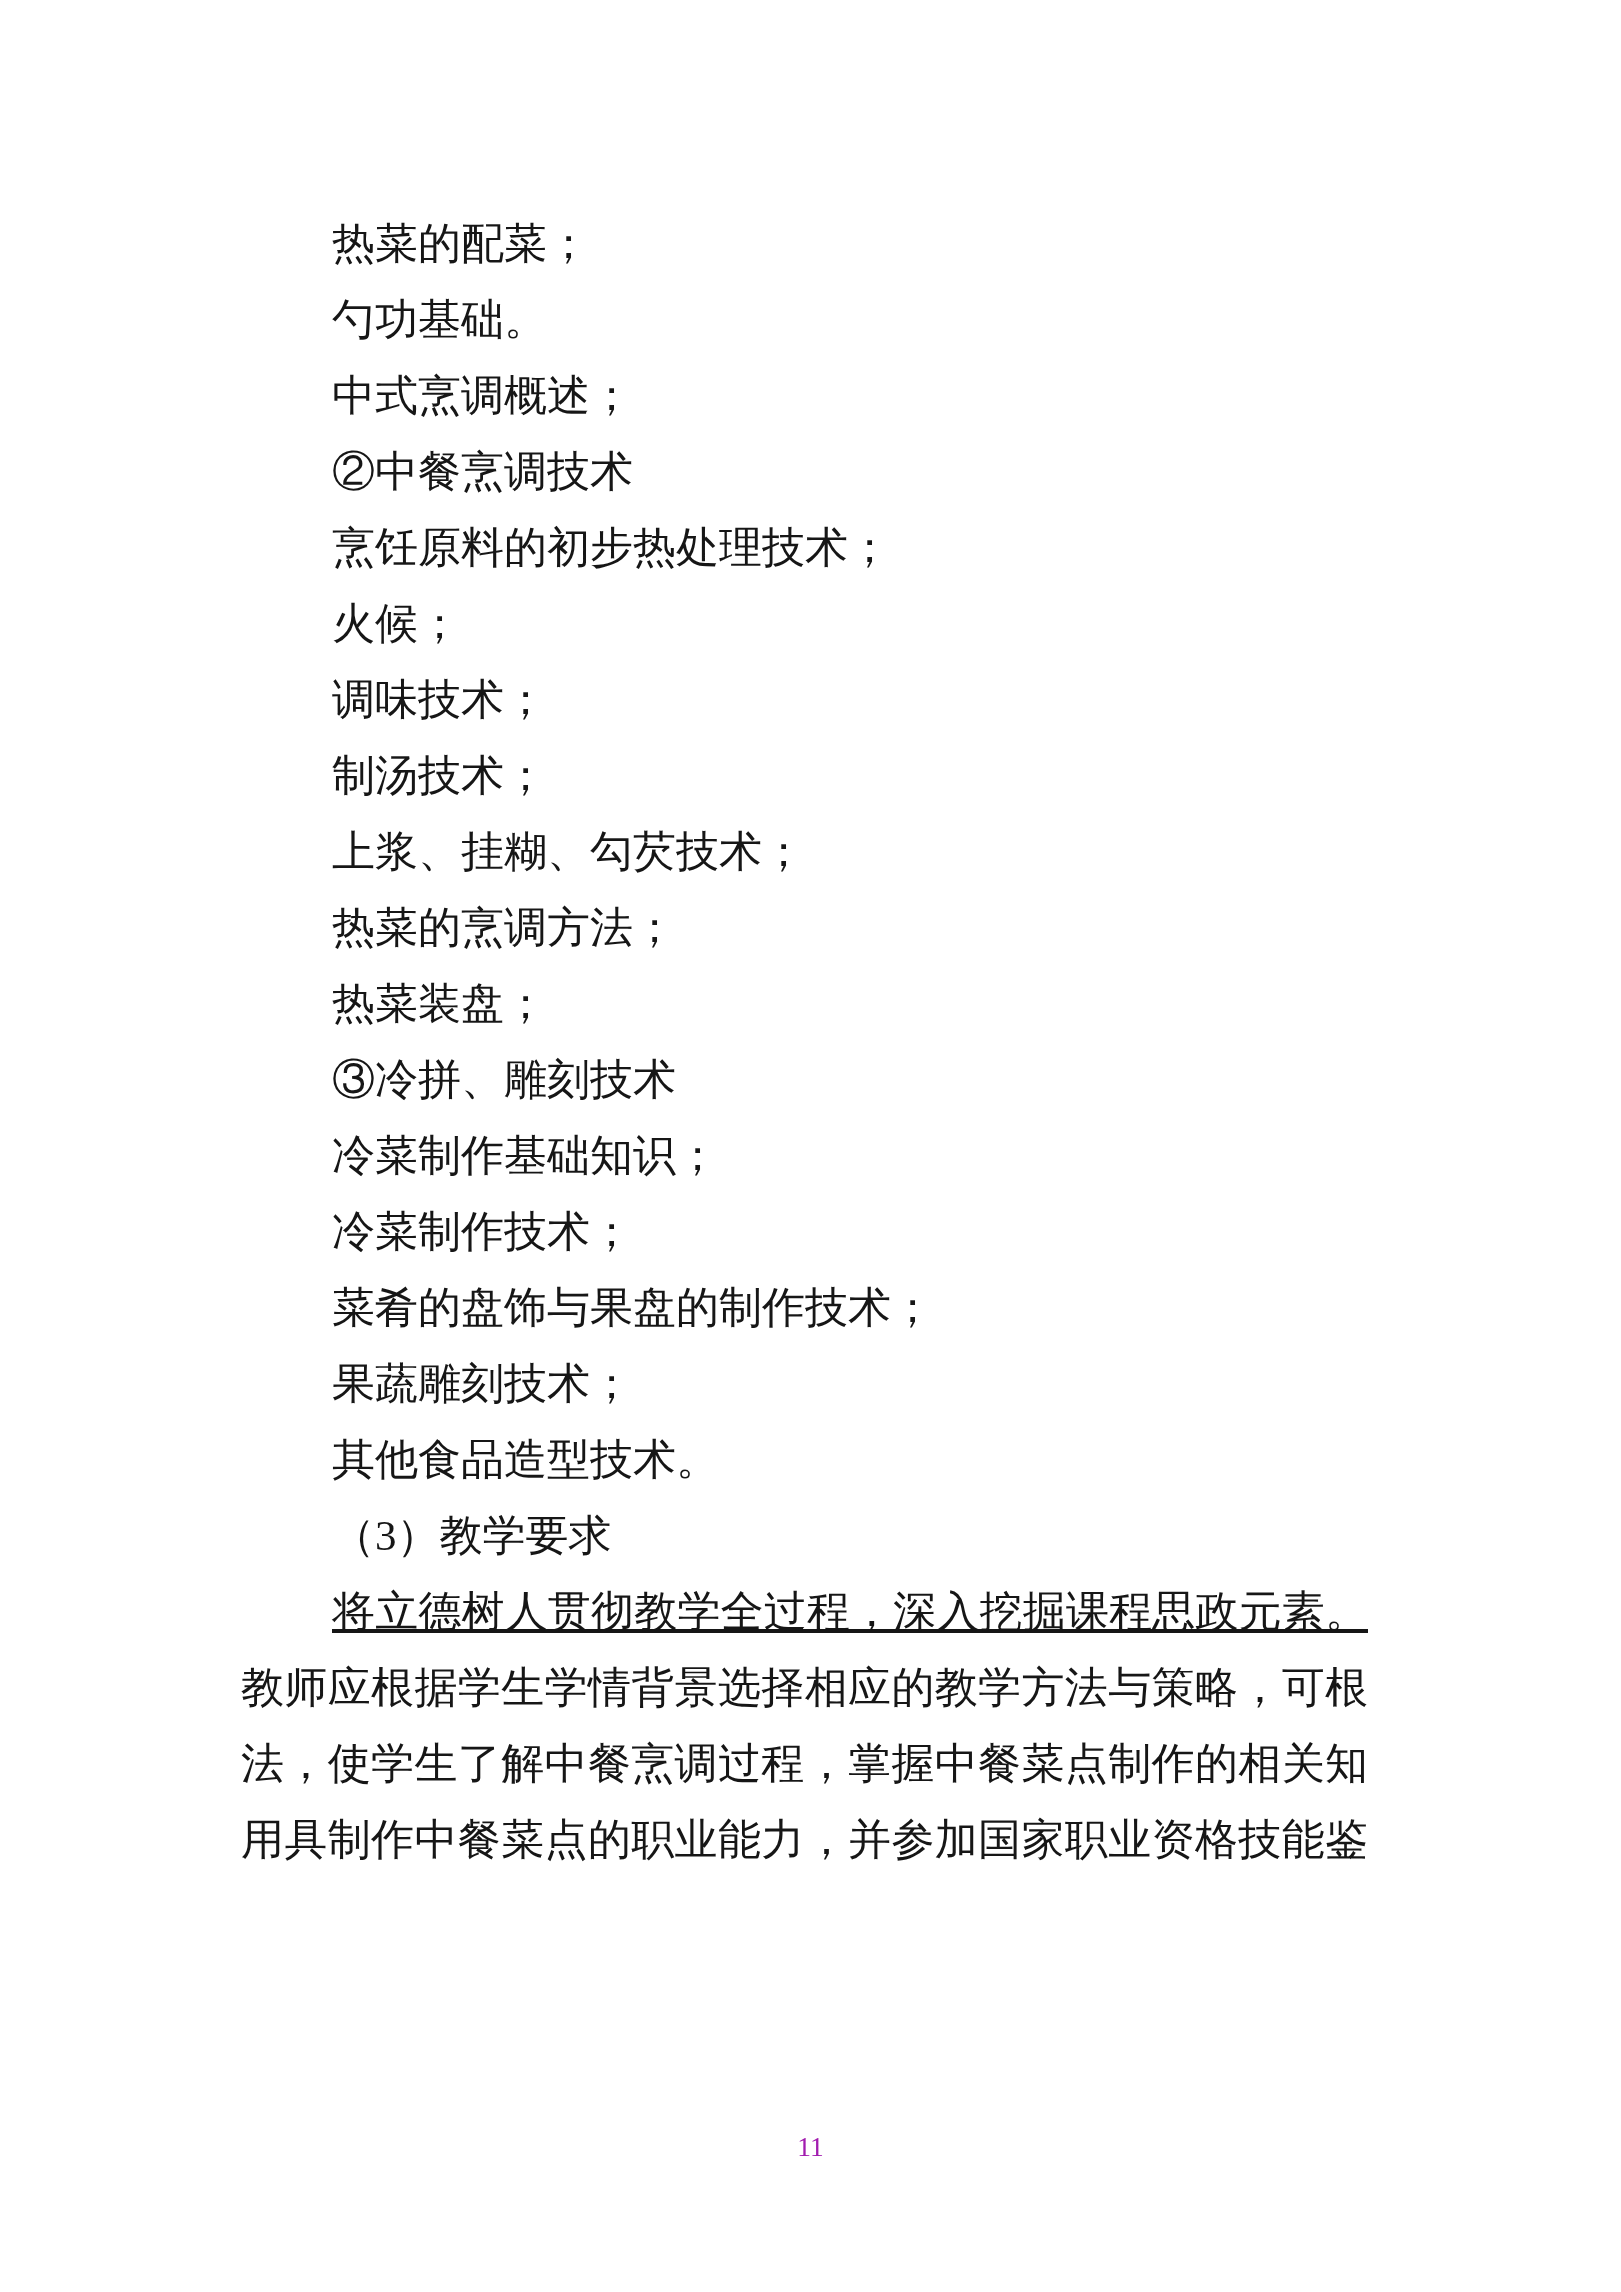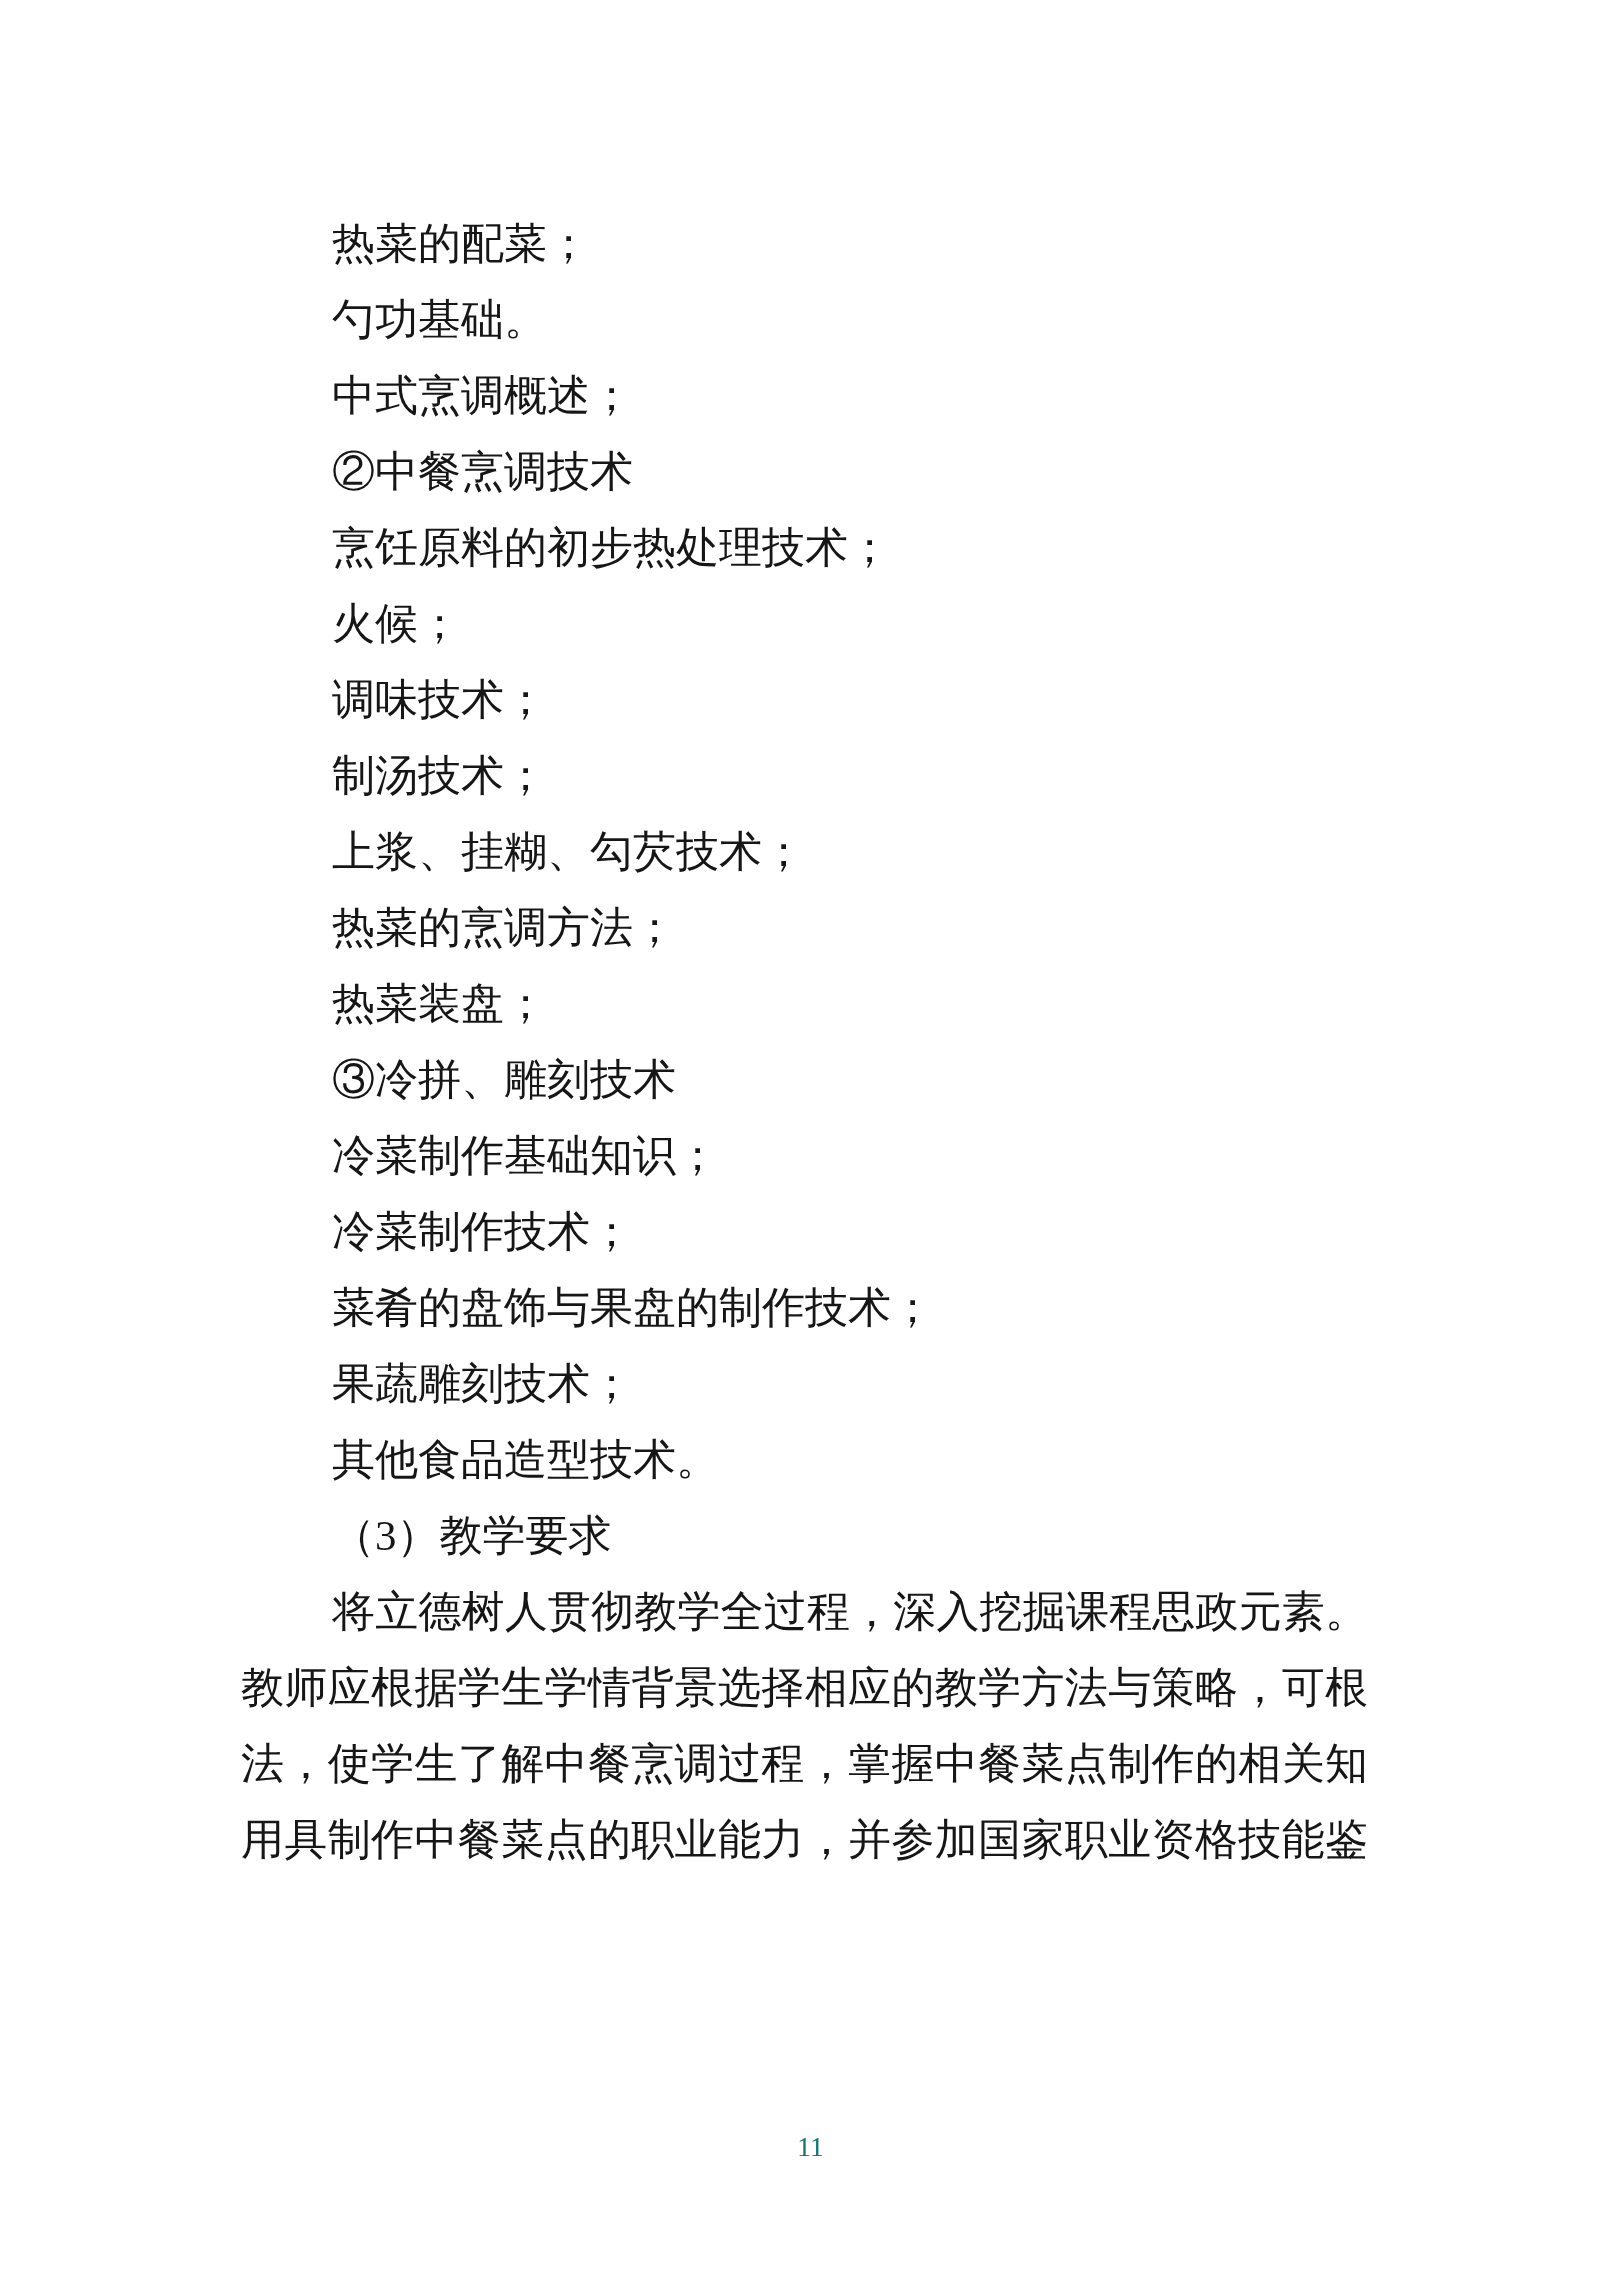--- a/index.html
+++ b/index.html
@@ -35,30 +35,31 @@
   .pline {
     font-size: 43px;
     line-height: 76px;
     height: 76px;
     text-align: justify;
     text-align-last: justify;
     text-justify: inter-character;
   }
   .pline.first {
     text-indent: 91px;
+    text-decoration: underline;
   }
   .pagenum {
     position: absolute;
     top: 2133px;
     left: 0;
     width: 100%;
     text-align: center;
     font-size: 27.4px;
     line-height: 29px;
-    color: #0f766e;
+    color: #a21caf;
   }
 </style>
 </head>
 <body>
 
 <div class="page">
   <div class="textblock">
 
     <div class="line indent">热菜的配菜；</div>
     <div class="line indent">勺功基础。</div>

